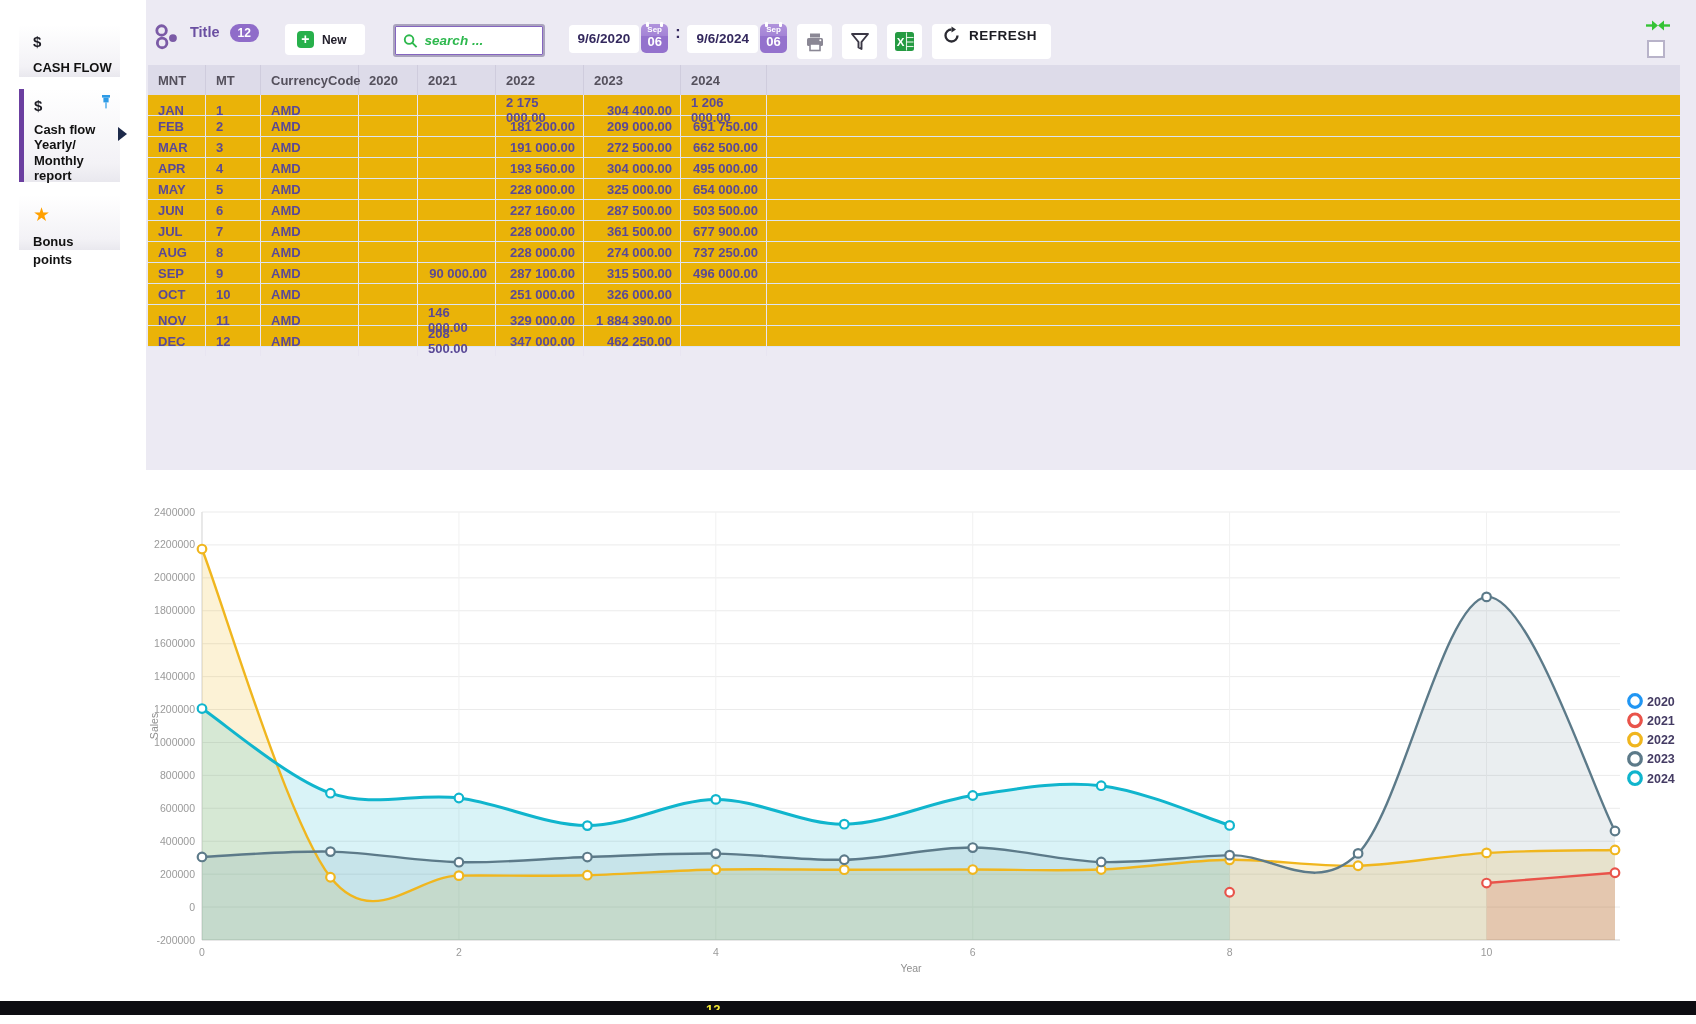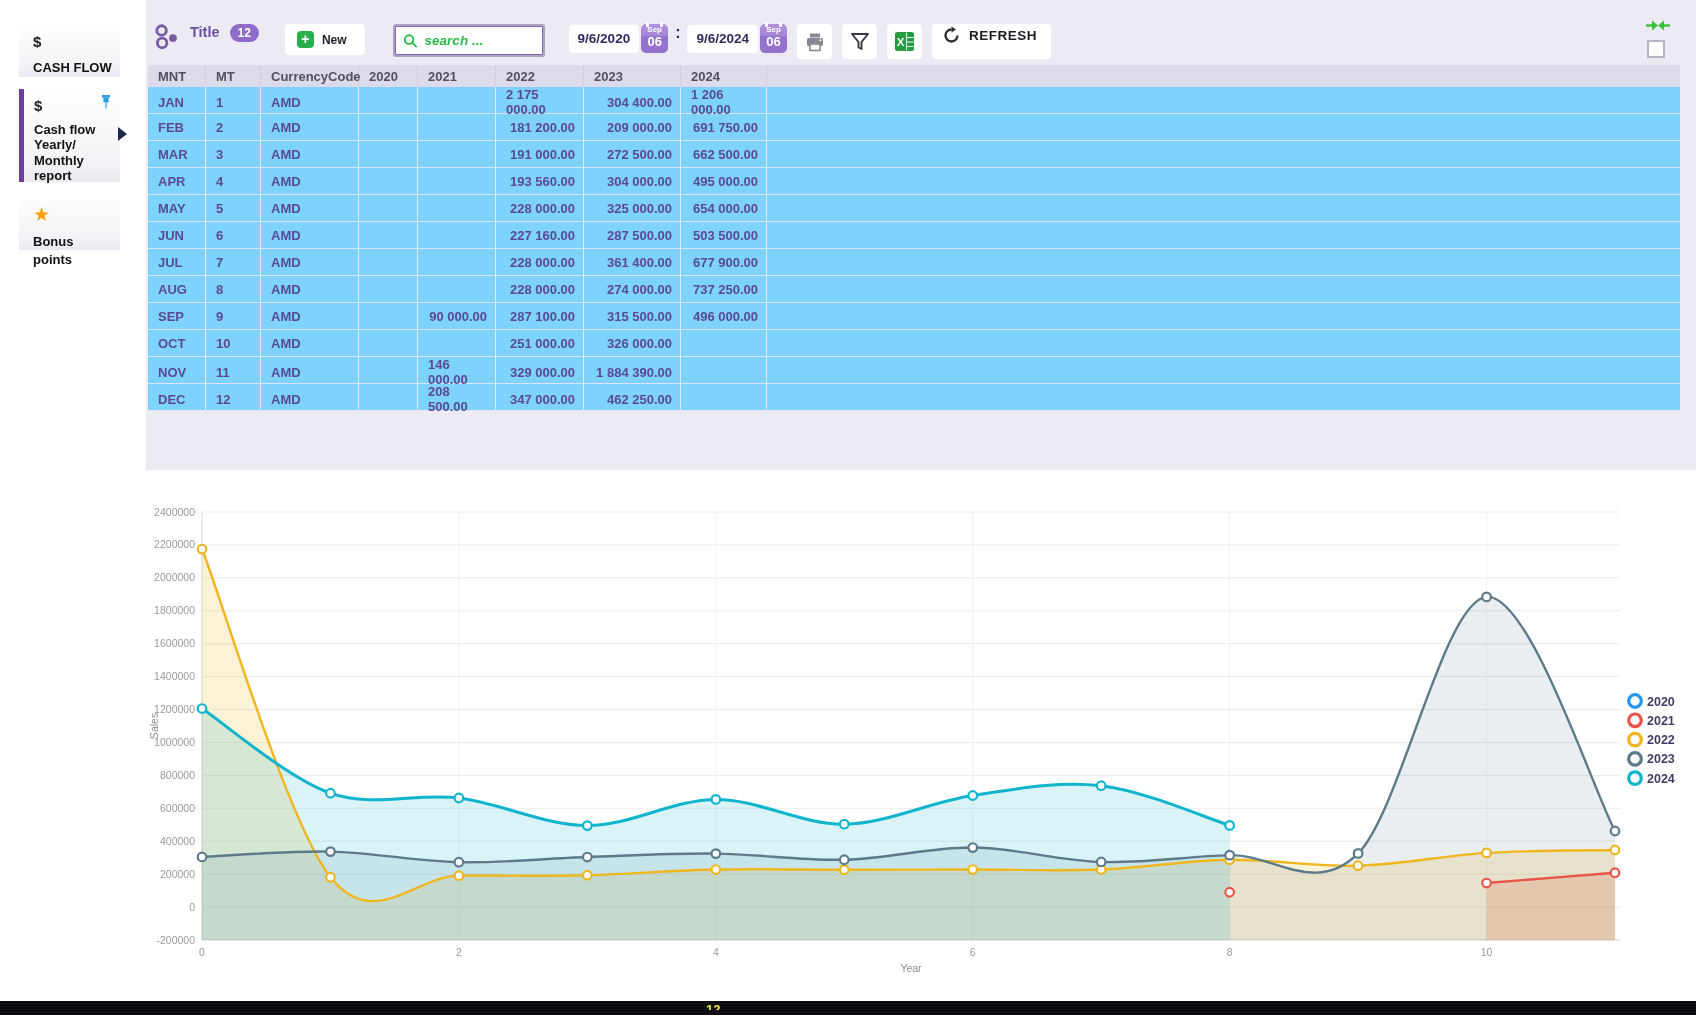--- a/index.html
+++ b/index.html
@@ -55,23 +55,23 @@
   #refresh-label { font-size:13.5px; font-weight:700; color:#1d1d24; letter-spacing:.5px; }
 
   
   #collapse-icon { position:absolute; right:26px; top:18px; }
   #select-checkbox { position:absolute; right:31px; top:40px; width:18px; height:18px;
     background:#fff; border:2px solid #b8b3c9; }
 
   
   #grid { position:absolute; left:2px; top:65px; width:1532px; }
   .grid-row { display:grid; grid-template-columns:58px 55px 98px 59px 78px 88px 97px 86px 1fr; }
-  .grid-head { background:#dddbe9; height:22px; }
+  .grid-head { background:#dddbe9; height:30px; }
   .grid-head .cell { color:#54505c; font-weight:700; font-size:13px; border-right:1px solid #cfccdd; }
-  .body-row { background:#7dd3fc; height:27px; border-bottom:1px solid #dbe4f3; }
+  .body-row { background:#eab308; height:21px; border-bottom:1px solid #dbe4f3; }
   .cell { display:flex; align-items:center; padding:0 8px 0 10px; font-size:13px; }
   .body-row .cell { color:#5a4996; font-weight:700; border-right:1px solid #e8e5f1; }
   .cell.num { justify-content:flex-end; padding-right:8px; }
   .body-row .cell:last-child, .grid-head .cell:last-child { border-right:none; }
 
   
   #chart-card { position:absolute; left:146px; top:470px; width:1550px; height:531px; background:#fff; }
   #chart-svg { width:1550px; height:531px; display:block; }
 
   
@@ -262,21 +262,21 @@
         <div class="cell num">503 500.00</div>
         <div class="cell num"></div>
       </div>
       <div class="grid-row body-row">
         <div class="cell">JUL</div>
         <div class="cell">7</div>
         <div class="cell">AMD</div>
         <div class="cell num"></div>
         <div class="cell num"></div>
         <div class="cell num">228 000.00</div>
-        <div class="cell num">361 400.00</div>
+        <div class="cell num">361 500.00</div>
         <div class="cell num">677 900.00</div>
         <div class="cell num"></div>
       </div>
       <div class="grid-row body-row">
         <div class="cell">AUG</div>
         <div class="cell">8</div>
         <div class="cell">AMD</div>
         <div class="cell num"></div>
         <div class="cell num"></div>
         <div class="cell num">228 000.00</div>

